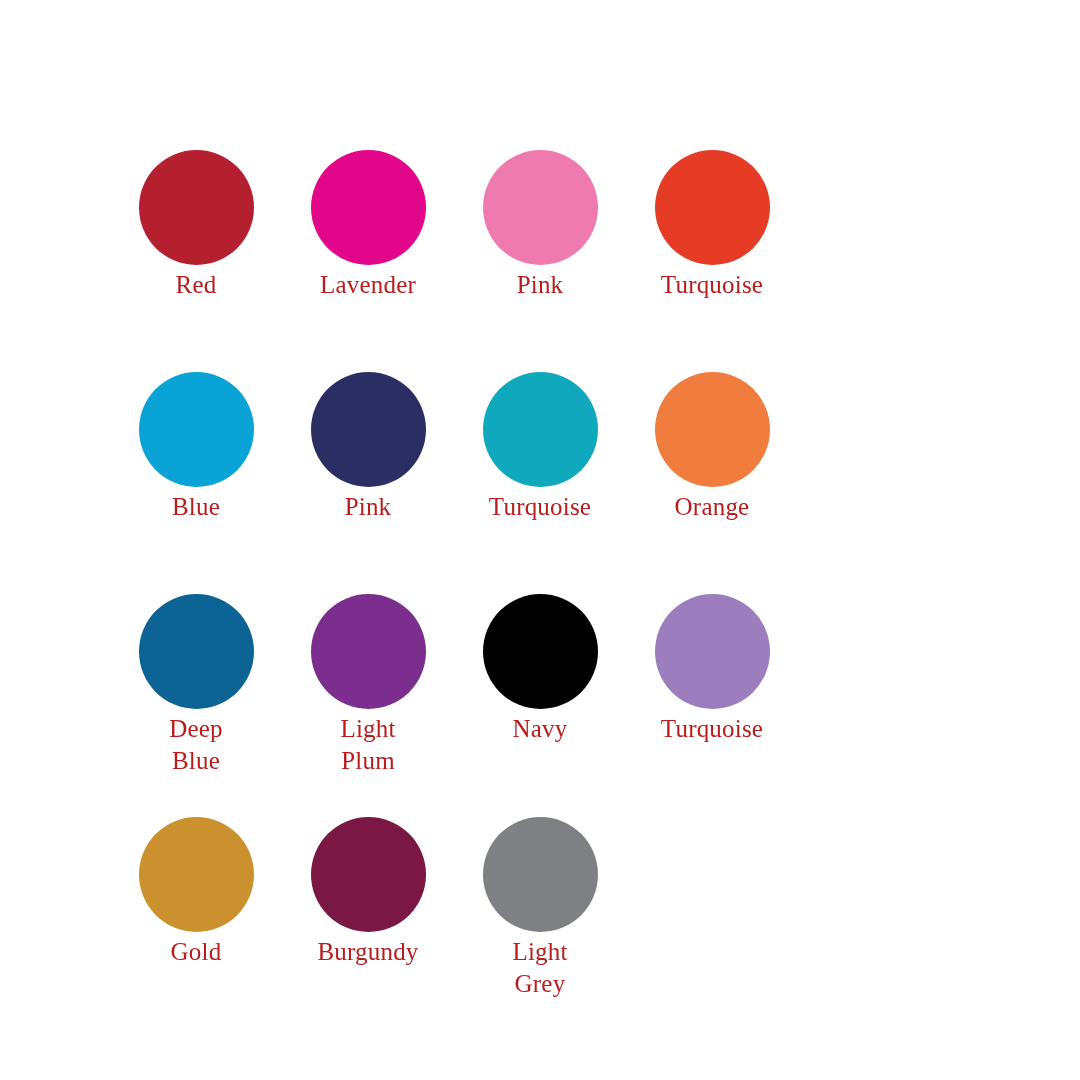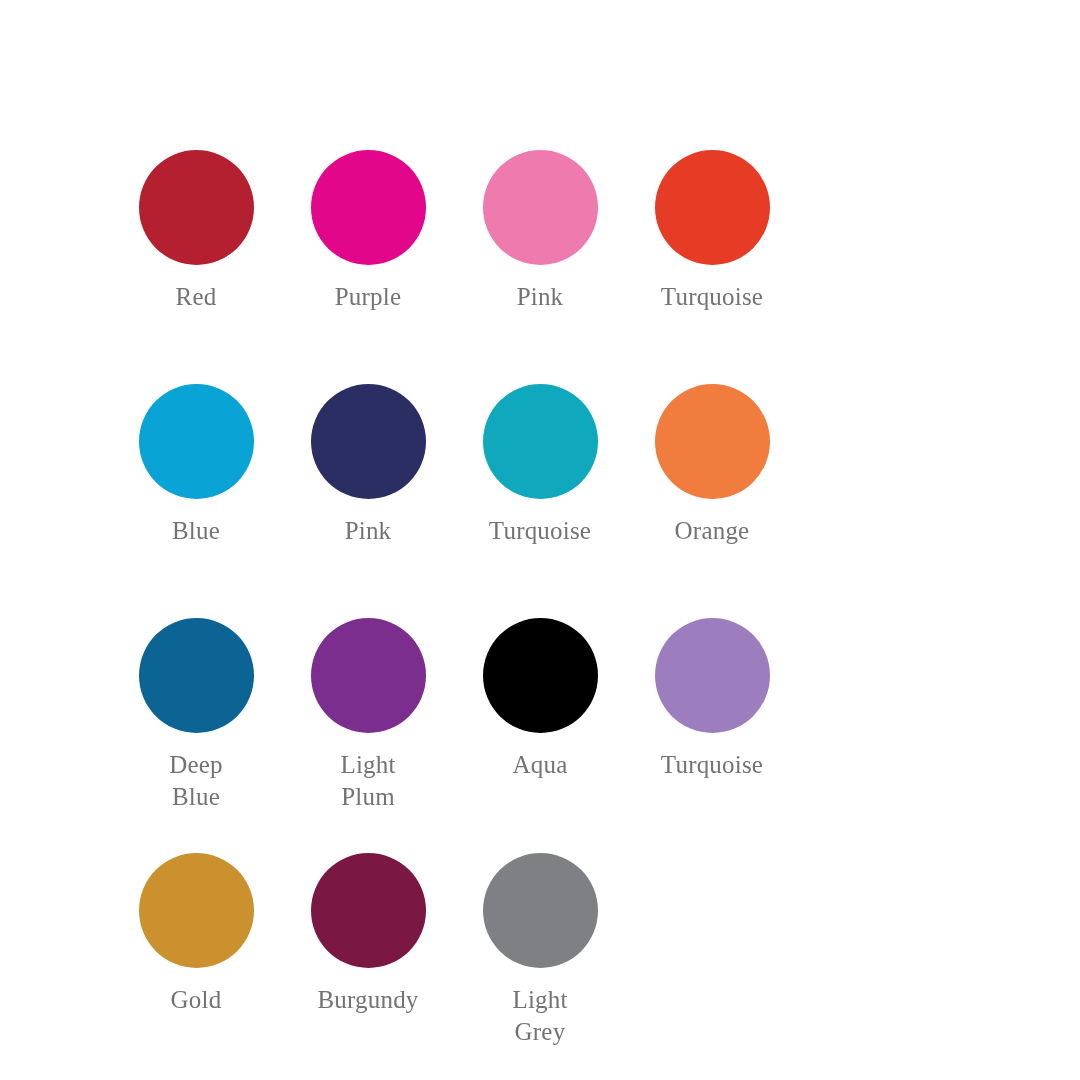--- a/index.html
+++ b/index.html
@@ -36,45 +36,45 @@
     flex: 0 0 172px;
   }
   .swatch-dot {
     width: 115px;
     height: 115px;
     border-radius: 50%;
     background: #cccccc;
     display: block;
   }
   .swatch-label {
-    margin-top: 16px;
+    margin-top: 4px;
     font-size: 25px;
     line-height: 1.28;
-    color: #737373;
+    color: #b91c1c;
     text-align: center;
     letter-spacing: 0.2px;
     max-width: 128px;
     white-space: pre-line;
   }
   .row-gap-std { height: 71px; }
   .row-gap-wide { height: 40px; }
 </style>
 </head>
 <body>
 
 <div id="swatch-board">
 
   <div class="swatch-row">
     <div class="swatch-cell">
       <span class="swatch-dot" style="background: rgb(180, 32, 47);"></span>
       <span class="swatch-label">Red</span>
     </div>
     <div class="swatch-cell">
       <span class="swatch-dot" style="background: rgb(226, 7, 138);"></span>
-      <span class="swatch-label">Purple</span>
+      <span class="swatch-label">Lavender</span>
     </div>
     <div class="swatch-cell">
       <span class="swatch-dot" style="background: rgb(239, 123, 174);"></span>
       <span class="swatch-label">Pink</span>
     </div>
     <div class="swatch-cell">
       <span class="swatch-dot" style="background: rgb(230, 60, 37);"></span>
       <span class="swatch-label">Turquoise</span>
     </div>
   </div>
@@ -108,21 +108,21 @@
       <span class="swatch-label">Deep
 Blue</span>
     </div>
     <div class="swatch-cell">
       <span class="swatch-dot" style="background: rgb(123, 46, 142);"></span>
       <span class="swatch-label">Light
 Plum</span>
     </div>
     <div class="swatch-cell">
       <span class="swatch-dot" style="background: rgb(0, 0, 0);"></span>
-      <span class="swatch-label">Aqua</span>
+      <span class="swatch-label">Navy</span>
     </div>
     <div class="swatch-cell">
       <span class="swatch-dot" style="background: rgb(156, 126, 190);"></span>
       <span class="swatch-label">Turquoise</span>
     </div>
   </div>
 
   <div class="row-gap-wide"></div>
 
   <div class="swatch-row">

